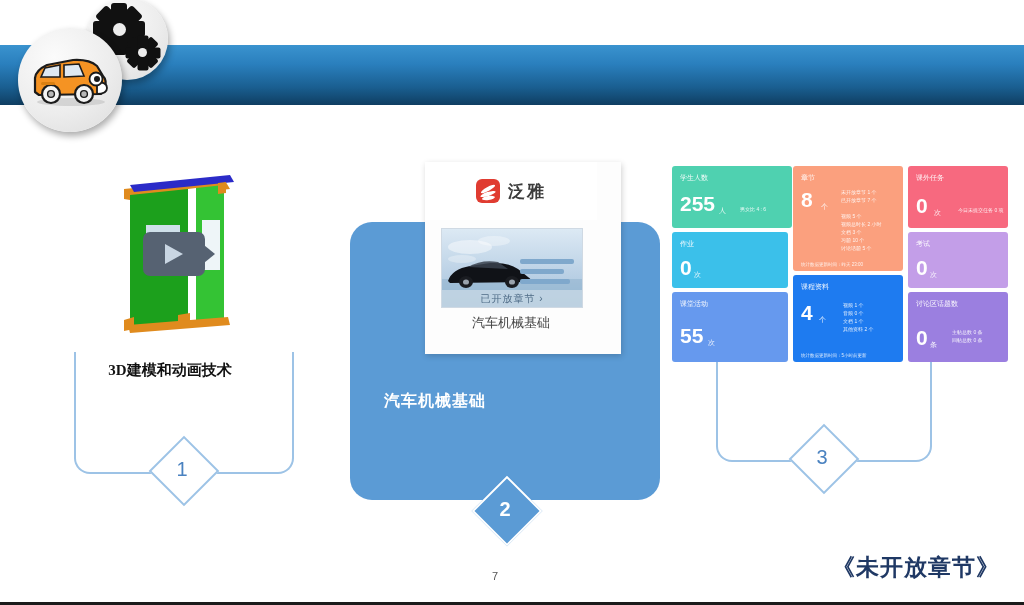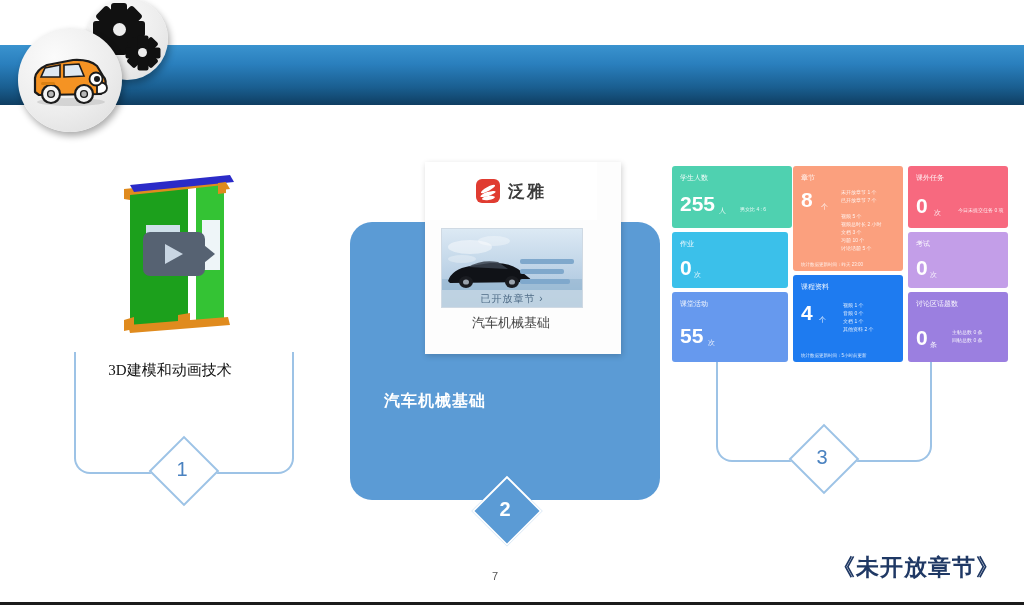--- a/index.html
+++ b/index.html
@@ -124,21 +124,21 @@
   }
   .diamond-filled { border-color: #ffffff; background: #5b9bd5; }
   .diamond-label-filled { color: #ffffff; font-weight: bold; }
 
   
   .col1-label {
     position: absolute;
     left: 70px; top: 361px; width: 200px;
     text-align: center;
     font-size: 15px;
-    font-weight: normal;
+    font-weight: bold;
     color: #111111;
     font-family: "Liberation Serif", "DejaVu Serif", serif;
   }
   .model-img { position: absolute; left: 110px; top: 165px; width: 130px; height: 170px; }
   .play-badge {
     position: absolute; left: 143px; top: 232px;
     width: 62px; height: 44px; border-radius: 7px;
     background: #566272;
   }
   .play-badge::after {

